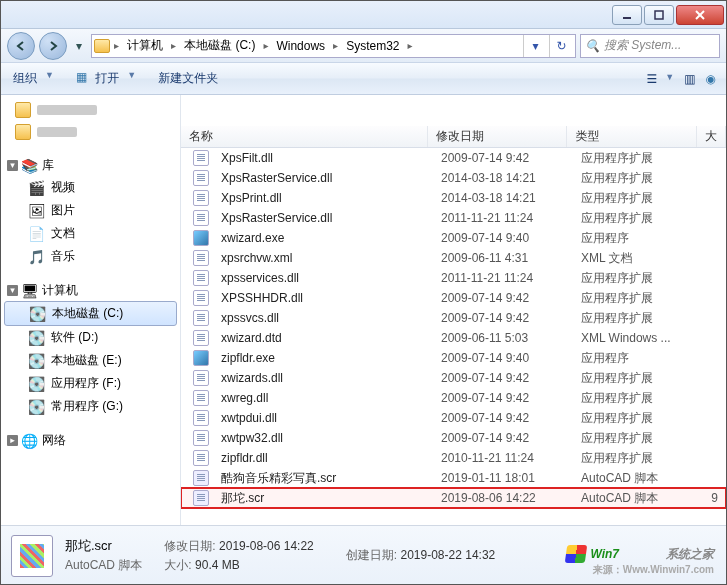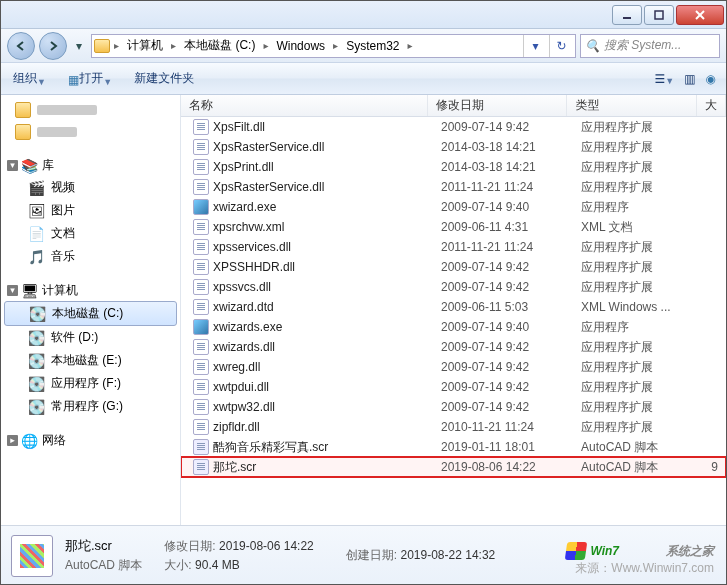--- a/index.html
+++ b/index.html
@@ -14,43 +14,43 @@
 .nav-arrow { width:28px; height:28px; border-radius:50%; background:radial-gradient(circle at 30% 30%,#cfe0f5,#9ab8dc); border:1px solid #7a9cc0; display:flex; align-items:center; justify-content:center; color:#355; cursor:pointer;}
 .nav-arrow.small { width:16px; height:20px; border-radius:3px; background:transparent; border:none;}
 .breadcrumb { flex:1; height:24px; background:#fff; border:1px solid #aac; display:flex; align-items:center; padding:0 2px; gap:2px;}
 .crumb { display:flex; align-items:center; gap:4px; padding:0 4px; cursor:pointer;}
 .crumb-sep { color:#666; font-size:10px; padding:0 2px;}
 .folder-ico { width:16px; height:14px; background:linear-gradient(#ffe9a8,#f5c14e); border-radius:2px; border:1px solid #d4a030; position:relative;}
 .refresh-btn { width:24px; height:22px; border-left:1px solid #ccc; display:flex; align-items:center; justify-content:center; cursor:pointer; color:#35a;}
 .searchbox { width:140px; height:24px; background:#fff; border:1px solid #aac; display:flex; align-items:center; padding:0 4px; gap:4px; color:#888; font-style:italic;}
 
 .toolbar { height:32px; background:linear-gradient(#f7fbff,#e6eef8 49%,#dce7f4 51%,#e9f1fb); border-bottom:1px solid #c0cde0; display:flex; align-items:center; padding:0 6px; gap:10px;}
-.tool-item { display:flex; align-items:flex-end; gap:0; padding:3px 6px; cursor:pointer; color:#1a3a6e;}
+.tool-item { display:flex; align-items:flex-start; gap:8px; padding:3px 6px; cursor:pointer; color:#1a3a6e;}
 .tool-sep { color:#5a7aa8; font-size:9px;}
 .tool-right { margin-left:auto; display:flex; gap:2px;}
 .tool-right .tool-item { padding:3px 4px;}
 
 .body { display:flex; height:430px; }
 .sidebar { width:180px; background:#fff; border-right:1px solid #e0e6ee; overflow:hidden; padding-top:4px;}
 .side-group { margin-bottom:12px;}
 .side-head { display:flex; align-items:center; gap:4px; padding:2px 6px; cursor:pointer;}
 .side-head .exp { color:#fff; background:#7a7a7a; width:11px; height:11px; font-size:9px; line-height:11px; text-align:center; border-radius:1px;}
 .side-item { display:flex; align-items:center; gap:6px; padding:3px 6px 3px 28px; cursor:pointer;}
 .side-item.sel { background:linear-gradient(#e8f2ff,#d0e4ff); border:1px solid #9ac; border-radius:3px; margin:0 3px; padding-left:25px;}
 .ico { width:16px; height:16px; display:inline-flex; align-items:center; justify-content:center; font-size:14px;}
 
-.filepane { flex:1; display:flex; flex-direction:column; overflow:hidden;}
+.filepane { flex:1; display:flex; flex-direction:column; overflow:hidden;margin-top:31px;}
 .columns { height:22px; background:linear-gradient(#fdfdfe,#f0f3f7); border-bottom:1px solid #d8dee8; display:flex; align-items:center; color:#333;}
 .col { padding:0 8px; border-right:1px solid #e4e8ee; height:100%; display:flex; align-items:center; cursor:pointer;}
 .col.name { width:248px;} .col.date{width:140px;font-family:Liberation Mono, monospace;} .col.type{width:130px;} .col.size{flex:1; justify-content:flex-end;}
 .filelist { flex:1; overflow-y:auto; overflow-x:hidden;}
 .row { display:flex; align-items:center; height:20px; padding-left:4px;}
 .row.hl { outline:2px solid #d22; outline-offset:-1px; background:#fff4f4;}
 .cell { padding:0 8px; white-space:nowrap; overflow:hidden; text-overflow:ellipsis; color:#222;}
-.cell.name { width:248px; display:flex; align-items:center; gap:4px;}
+.cell.name { width:248px; display:flex; align-items:center; gap:12px;}
 .cell.date{width:140px; color:#555;} .cell.type{width:130px; color:#555;} .cell.size{flex:1; text-align:right; color:#555;}
 .file-ico { width:16px; height:16px; background:#fff; border:1px solid #aac; border-radius:2px; position:relative; flex-shrink:0;}
 .file-ico::after{content:""; position:absolute; top:3px; left:3px; right:3px; height:1px; background:#89b; box-shadow:0 2px #89b,0 4px #89b,0 6px #89b;}
 .file-ico.exe { background:linear-gradient(135deg,#7cf,#37a);}
 .file-ico.exe::after{display:none;}
 .file-ico.scr { background:#eef;}
 
 .details { height:60px; border-top:1px solid #d0d8e4; background:linear-gradient(#f4f8fd,#eaf1fa); display:flex; align-items:center; padding:6px 10px; gap:12px;}
 .big-ico { width:42px; height:42px; background:#fff; border:1px solid #99b; border-radius:3px; display:flex; align-items:center; justify-content:center;}
 .big-ico::after{content:""; width:24px; height:24px; background:repeating-linear-gradient(45deg,#e66,#e66 3px,#6ae 3px,#6ae 6px,#ae6 6px,#ae6 9px);}
@@ -312,21 +312,21 @@
             <span class="file-ico dll"></span>
             <span>xwizard.dtd</span>
           </div>
           <div class="cell date">2009-06-11 5:03</div>
           <div class="cell type">XML Windows ...</div>
           <div class="cell size"></div>
         </div>
         <div class="row">
           <div class="cell name">
             <span class="file-ico exe"></span>
-            <span>xwizards.exe</span>
+            <span>zipfldr.exe</span>
           </div>
           <div class="cell date">2009-07-14 9:40</div>
           <div class="cell type">应用程序</div>
           <div class="cell size"></div>
         </div>
         <div class="row">
           <div class="cell name">
             <span class="file-ico dll"></span>
             <span>xwizards.dll</span>
           </div>
@@ -400,15 +400,15 @@
   </div>
   <div class="det-col" style="margin-left:10px">
     <span><span class="det-label">修改日期:</span> <span class="det-val">2019-08-06 14:22</span></span>
     <span><span class="det-label">大小:</span> <span class="det-val">90.4 MB</span></span>
   </div>
   <div class="det-col" style="margin-left:20px">
     <span><span class="det-label">创建日期:</span> <span class="det-val">2019-08-22 14:32</span></span>
   </div>
   <div class="watermark">
     <span class="win-flag"></span><span class="w7">Win7</span><span class="rest">系统之家</span>
-    <div style="font-size:12px;color:#aaa;font-weight:normal;font-style:normal;text-align:right">来源：Www.Winwin7.com</div>
+    <div style="font-size:10px;color:#aaa;font-weight:bold;font-style:normal;text-align:right">来源：Www.Winwin7.com</div>
   </div>
 </div>
 
 </body></html>

